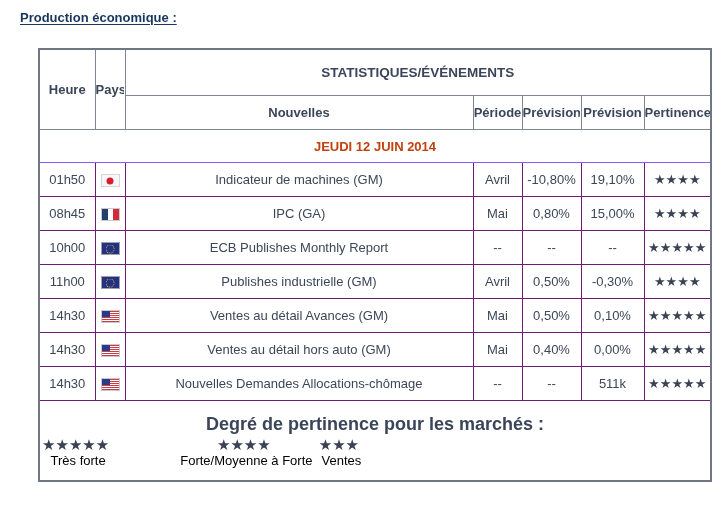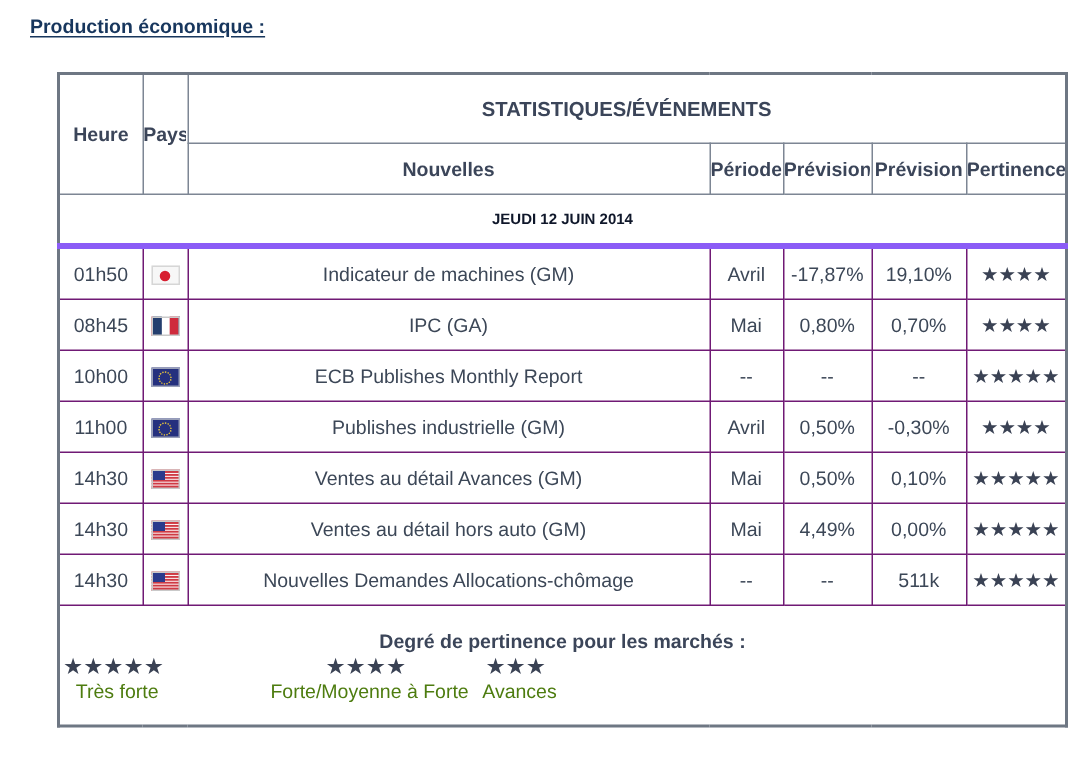--- a/index.html
+++ b/index.html
@@ -21,22 +21,22 @@
   }
   table.cal th, table.cal td{
     text-align:center;vertical-align:middle;padding:0;overflow:hidden;white-space:nowrap;border-radius:23px;
   }
   th.hdr{
     font-weight:bold;color:#3b4559;border:1px solid #7d8694;font-size:13px;
   }
   th.h-stats{height:45px;font-size:13.5px;}
   th.h-sub{height:33px;}
   td.date-banner{
-    height:32px;font-weight:bold;font-size:10px;color:#0f172a;
-    border-bottom:4px solid #8b5cf6;border-top:1px solid #7d8694;
+    height:32px;font-weight:bold;font-size:13px;color:#c2410c;
+    border-bottom:1px solid #8b5cf6;border-top:1px solid #7d8694;
   }
   td.cell{
     height:33px;border:1px solid #701a75;
   }
   td.cell-ind{text-align:left;padding-left:12px;}
   td.cell-stars{font-size:13px;color:#3a4254;letter-spacing:0px;}
   
   .flag{
     display:inline-block;width:17px;height:11px;position:relative;
     vertical-align:middle;box-sizing:content-box;
@@ -53,28 +53,28 @@
     content:"";position:absolute;width:7px;height:7px;border-radius:50%;
     border:1px dotted #e7c53c;left:50%;top:50%;transform:translate(-50%,-50%);
   }
   .flag-us{border:1px solid #c9c9c9;
     background:repeating-linear-gradient(180deg,#cf3a44 0 1px,#ffffff 1px 2px);}
   .flag-us::after{
     content:"";position:absolute;left:0;top:0;width:8px;height:6px;background:#2b3b8c;
   }
   
   td.legend-cell{height:79px;vertical-align:top;text-align:left;padding:10px 0 0 10px;}
-  .legend-title{font-weight:bold;font-size:13px;color:#3b4559;}
+  .legend-title{font-weight:bold;font-size:18px;color:#3b4559;}
   .legend-row{display:flex;align-items:flex-start;margin-top:3px;}
   .legend-item{display:flex;flex-direction:column;}
   .legend-item.li-0{margin-left:2px;}
   .legend-item.li-1{margin-left:66px;}
   .legend-item.li-2{margin-left:4px;}
   .legend-stars{font-size:15px;line-height:14px;color:#3a4254;}
-  .legend-label{font-size:13px;color:#4d7c0f;padding-left:5px;margin-top:1px;}
+  .legend-label{font-size:13px;color:#000000;padding-left:5px;margin-top:1px;}
 </style>
 </head>
 <body>
 
 <div class="page-title">Production économique :</div>
 
 <table class="cal">
   <colgroup>
     <col style="width:56px">
       <col style="width:30px">
@@ -101,31 +101,31 @@
   <tbody>
     <tr>
       <td class="date-banner" colspan="7">JEUDI 12 JUIN 2014</td>
     </tr>
 
   <tr>
         <td class="cell">01h50</td>
         <td class="cell"><span class="flag flag-jp"></span></td>
         <td class="cell cell-ind">Indicateur de machines (GM)</td>
         <td class="cell">Avril</td>
-        <td class="cell">-17,87%</td>
+        <td class="cell">-10,80%</td>
         <td class="cell">19,10%</td>
         <td class="cell cell-stars">★★★★</td>
       </tr>
       <tr>
         <td class="cell">08h45</td>
         <td class="cell"><span class="flag flag-fr"></span></td>
         <td class="cell cell-ind">IPC (GA)</td>
         <td class="cell">Mai</td>
         <td class="cell">0,80%</td>
-        <td class="cell">0,70%</td>
+        <td class="cell">15,00%</td>
         <td class="cell cell-stars">★★★★</td>
       </tr>
       <tr>
         <td class="cell">10h00</td>
         <td class="cell"><span class="flag flag-eu"></span></td>
         <td class="cell cell-ind">ECB Publishes Monthly Report</td>
         <td class="cell">--</td>
         <td class="cell">--</td>
         <td class="cell">--</td>
         <td class="cell cell-stars">★★★★★</td>
@@ -146,21 +146,21 @@
         <td class="cell">Mai</td>
         <td class="cell">0,50%</td>
         <td class="cell">0,10%</td>
         <td class="cell cell-stars">★★★★★</td>
       </tr>
       <tr>
         <td class="cell">14h30</td>
         <td class="cell"><span class="flag flag-us"></span></td>
         <td class="cell cell-ind">Ventes au détail hors auto (GM)</td>
         <td class="cell">Mai</td>
-        <td class="cell">4,49%</td>
+        <td class="cell">0,40%</td>
         <td class="cell">0,00%</td>
         <td class="cell cell-stars">★★★★★</td>
       </tr>
       <tr>
         <td class="cell">14h30</td>
         <td class="cell"><span class="flag flag-us"></span></td>
         <td class="cell cell-ind">Nouvelles Demandes Allocations-chômage</td>
         <td class="cell">--</td>
         <td class="cell">--</td>
         <td class="cell">511k</td>
@@ -175,19 +175,19 @@
             <div class="legend-item li-0">
               <div class="legend-stars">★★★★★</div>
               <div class="legend-label">Très forte</div>
             </div>
             <div class="legend-item li-1">
               <div class="legend-stars">★★★★</div>
               <div class="legend-label">Forte/Moyenne à Forte</div>
             </div>
             <div class="legend-item li-2">
               <div class="legend-stars">★★★</div>
-              <div class="legend-label">Avances</div>
+              <div class="legend-label">Ventes</div>
             </div>
           </div>
       </td>
     </tr>
   </tfoot>
 </table>
 
 </body></html>

